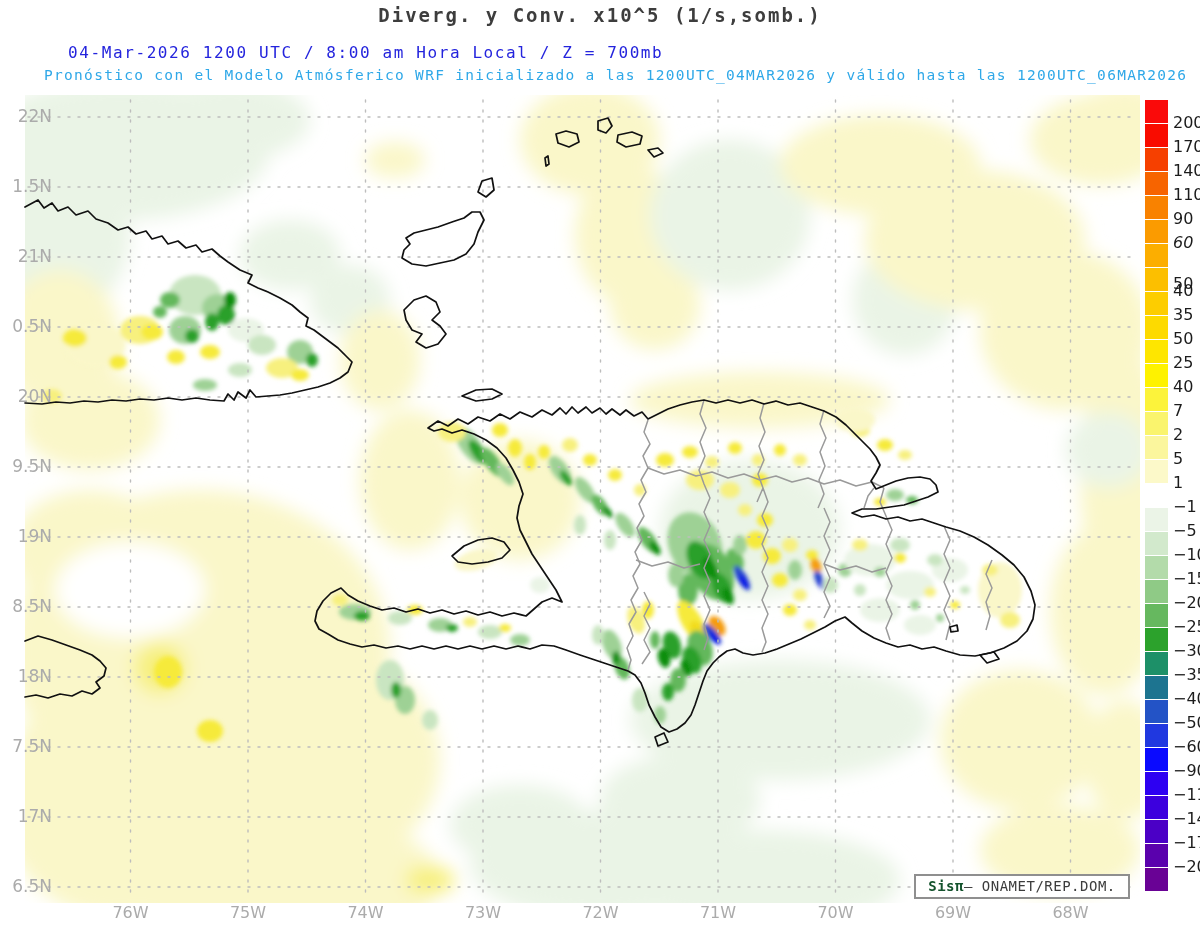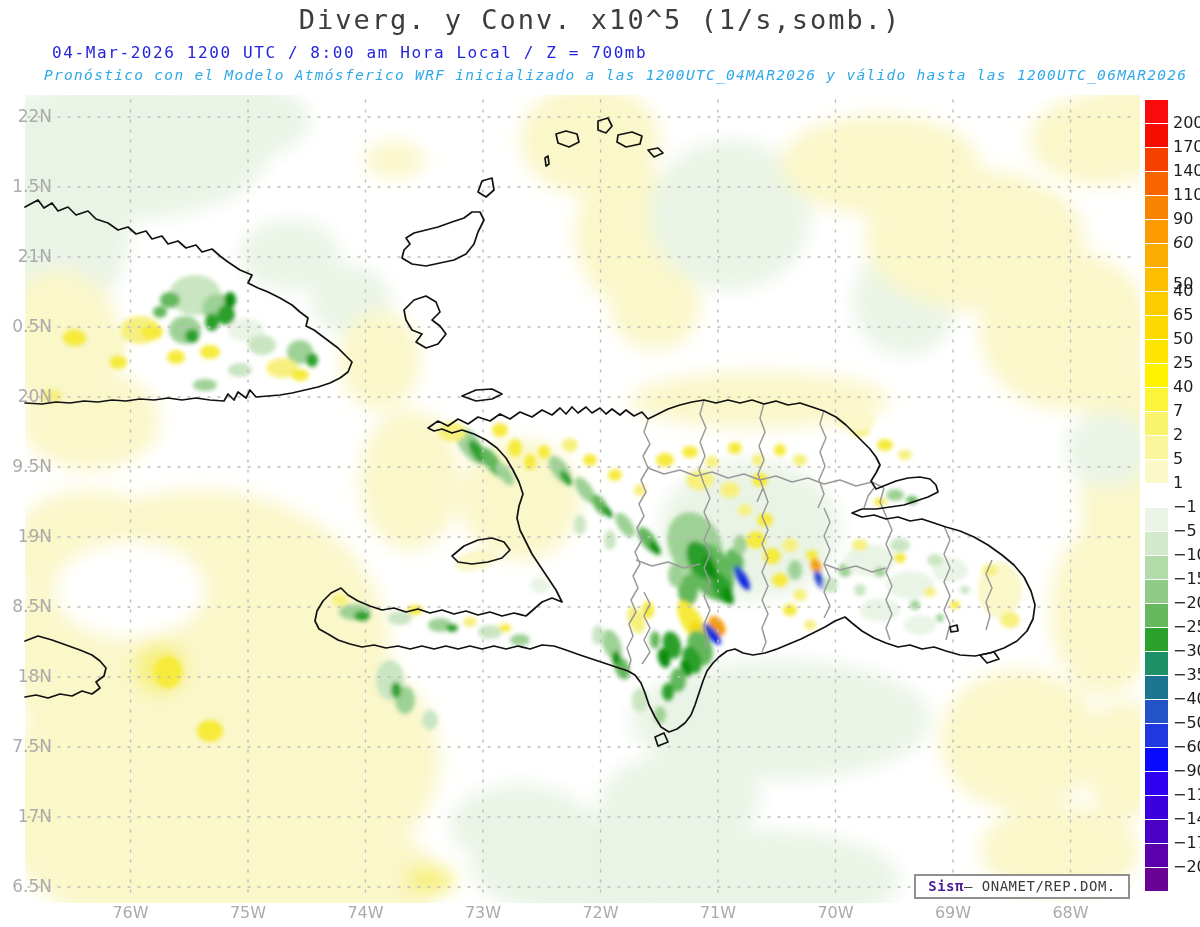--- a/index.html
+++ b/index.html
@@ -1,41 +1,41 @@
 <!DOCTYPE html>
 <html><head>
 <meta charset="utf-8">
 <style>
   html,body{margin:0;padding:0}
   body{width:1200px;height:927px;position:relative;background:#ffffff;overflow:hidden;
        font-family:"DejaVu Sans Mono",monospace;}
   .title{position:absolute;top:4px;left:50%;transform:translateX(-50%);
-         font-size:27px;letter-spacing:2px;color:#3d3d3d;white-space:nowrap;}
-  .sub1{position:absolute;top:43px;left:52px;font-size:16px;letter-spacing:1.6px;
+         font-size:19px;letter-spacing:2px;color:#3d3d3d;white-space:nowrap;font-weight:bold;}
+  .sub1{position:absolute;top:43px;left:68px;font-size:16px;letter-spacing:1.6px;
         color:#2424dd;white-space:nowrap;}
   .sub2{position:absolute;top:67px;left:44px;font-size:14.5px;letter-spacing:1.3px;
         color:#2fa8e8;white-space:nowrap;}
   #map-svg{position:absolute;left:0;top:0;}
   #colorbar{position:absolute;left:1145px;top:0;width:23px;height:927px;}
   .cb-seg{position:absolute;left:0;width:23px;height:23px;}
   #colorbar-labels{position:absolute;left:1173px;top:0;width:54px;height:927px;}
   .cb-label{position:absolute;left:0;font-family:"DejaVu Sans",sans-serif;
             font-size:16px;color:#1c1c1c;white-space:nowrap;}
   .watermark{position:absolute;left:914px;top:874px;width:212px;height:21px;
              border:2px solid #8f8f8f;background:#fff;line-height:21px;text-align:center;
              font-size:14px;letter-spacing:0.5px;white-space:nowrap;}
-  .wm-brand{color:#4c1d95;font-weight:bold;text-align:right;}
+  .wm-brand{color:#14532d;font-weight:bold;text-align:right;}
   .wm-rest{color:#3c3c3c;}
 </style>
 </head>
 <body>
 
 <div class="title" style="color: rgb(61, 61, 61);">Diverg. y Conv. x10^5 (1/s,somb.)</div>
 <div class="sub1" style="color: rgb(36, 36, 221);">04-Mar-2026   1200 UTC / 8:00 am Hora Local / Z = 700mb</div>
-<div class="sub2" style="color: rgb(47, 168, 232); font-style: italic;">Pronóstico con el Modelo Atmósferico WRF inicializado a las 1200UTC_04MAR2026 y válido hasta las  1200UTC_06MAR2026</div>
+<div class="sub2" style="color: rgb(47, 168, 232);">Pronóstico con el Modelo Atmósferico WRF inicializado a las 1200UTC_04MAR2026 y válido hasta las  1200UTC_06MAR2026</div>
 
 <svg id="map-svg" width="1200" height="927" viewBox="0 0 1200 927">
   <defs>
     <filter id="soft" x="-40%" y="-40%" width="180%" height="180%">
         <feGaussianBlur stdDeviation="9"></feGaussianBlur>
       </filter>
     <filter id="fine" x="-60%" y="-60%" width="220%" height="220%">
         <feGaussianBlur stdDeviation="2.2"></feGaussianBlur>
       </filter>
     <clipPath id="maparea">
@@ -374,21 +374,21 @@
   </div>
 <div id="colorbar-labels">
     <span class="cb-label" style="top: 113px;">200</span>
     <span class="cb-label" style="top: 137px;">170</span>
     <span class="cb-label" style="top: 161px;">140</span>
     <span class="cb-label" style="top: 185px;">110</span>
     <span class="cb-label" style="top: 209px;">90</span>
     <span class="cb-label" style="top: 233px; font-style: italic;">60</span>
     <span class="cb-label" style="top: 274px;">50</span>
     <span class="cb-label" style="top: 281px;">40</span>
-    <span class="cb-label" style="top: 305px;">65</span>
+    <span class="cb-label" style="top: 305px;">35</span>
     <span class="cb-label" style="top: 329px;">50</span>
     <span class="cb-label" style="top: 353px; text-align: center;">25</span>
     <span class="cb-label" style="top: 377px;">40</span>
     <span class="cb-label" style="top: 401px;">7</span>
     <span class="cb-label" style="top: 425px;">2</span>
     <span class="cb-label" style="top: 449px;">5</span>
     <span class="cb-label" style="top: 473px;">1</span>
     <span class="cb-label" style="top: 497px;">−1</span>
     <span class="cb-label" style="top: 521px;">−5</span>
     <span class="cb-label" style="top: 545px;">−10</span>

